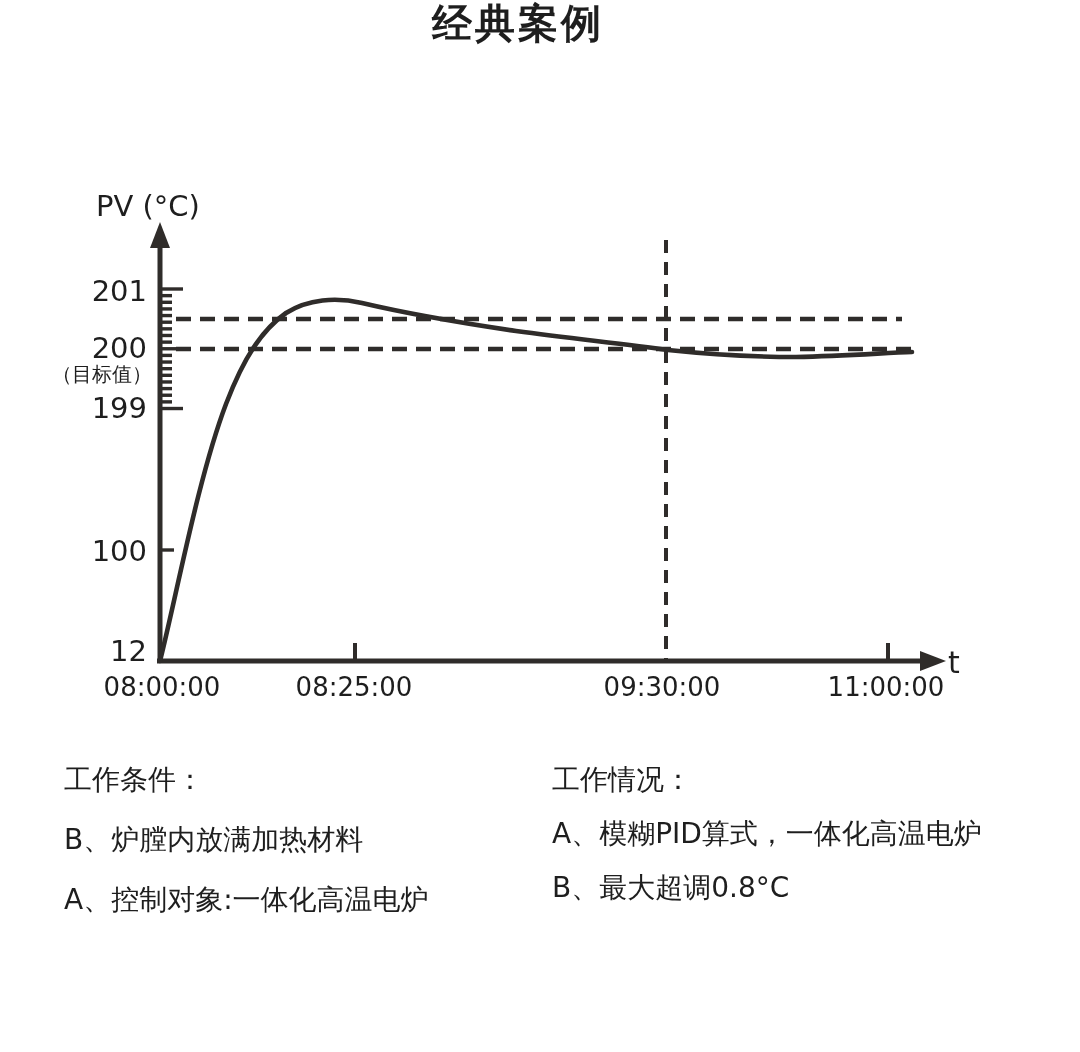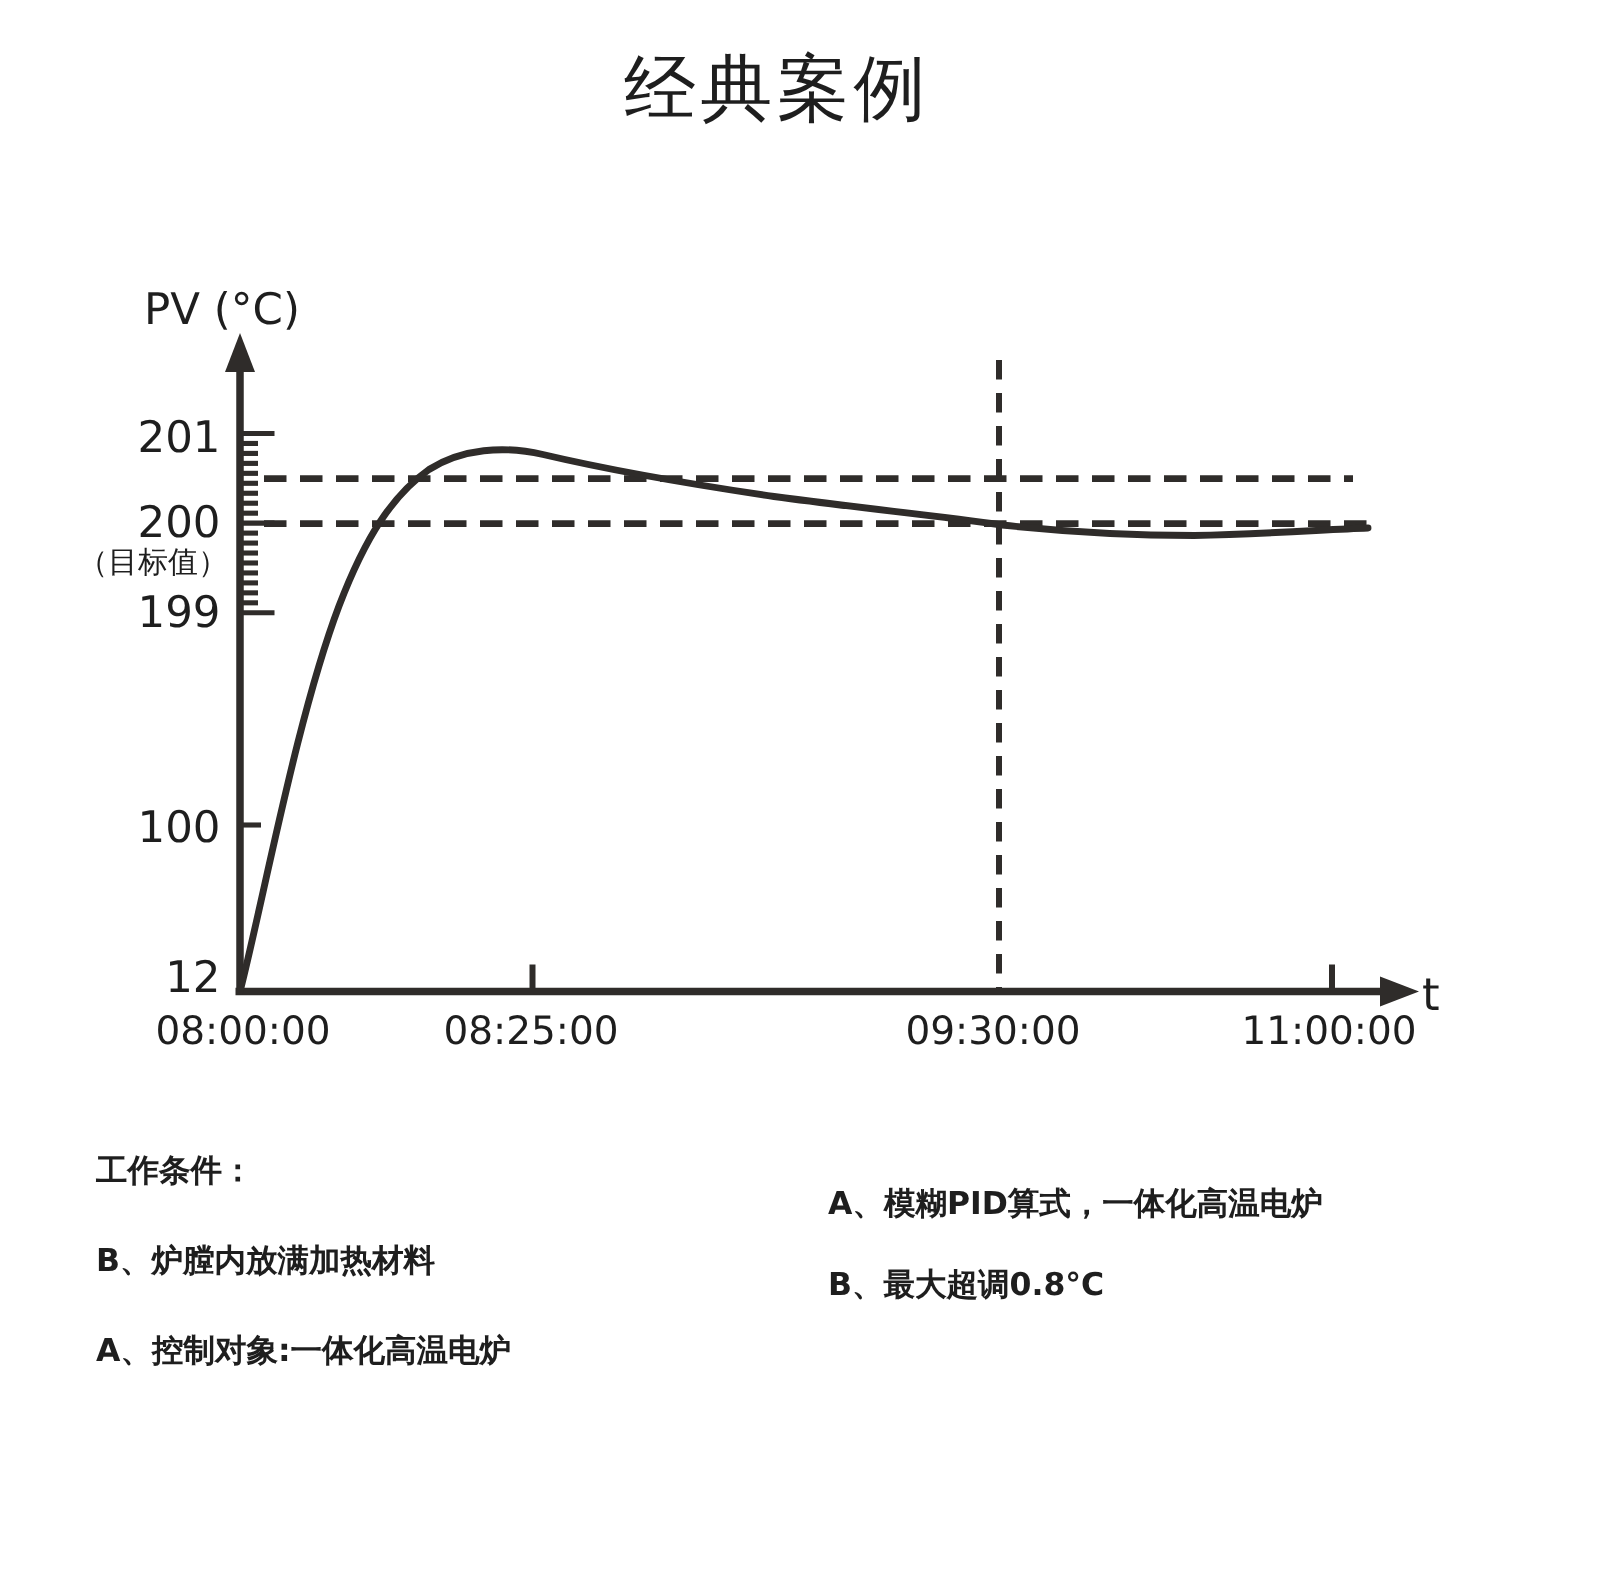--- a/index.html
+++ b/index.html
@@ -1,31 +1,31 @@
 <!DOCTYPE html>
 <html><head>
 <meta charset="utf-8">
 <style>
   html,body{margin:0;padding:0;background:#ffffff;}
   #page{
     position:relative;width:1080px;height:1052px;background:#ffffff;overflow:hidden;
     font-family:"DejaVu Sans","Liberation Sans",sans-serif;color:#1e1e1e;
   }
   .title-wrap{position:absolute;left:0;top:0;width:1080px;box-sizing:border-box;padding-right:44px;text-align:center;}
-  .main-title{position:relative;margin-top:36px;font-size:48px;font-weight:400;letter-spacing:3px;line-height:46px;}
+  .main-title{position:relative;font-size:40px;font-weight:700;letter-spacing:3px;line-height:46px;}
   .sub-title{position:relative;margin-top:17px;font-size:33px;font-weight:600;letter-spacing:5px;line-height:38px;}
   svg.chart{position:absolute;left:0;top:0;width:1080px;height:730px;}
   svg.chart text{fill:#1e1e1e;}
   .axis-num{font-size:29px;}
   .axis-time{font-size:26px;}
   .axis-note{font-size:20px;}
   .axis-name{font-size:29px;}
   .t-name{font-size:30px;}
   [data-name="y-ruler-ticks"] line{stroke:#2f2c2a;stroke-width:3.4px;}
-  .col{position:absolute;font-size:21px;line-height:32px;font-weight:700;}
+  .col{position:absolute;font-size:28px;line-height:32px;font-weight:400;}
   .col .heading{margin:0 0 0 0;}
   .col .item{margin:0;}
   .col-left{left:64px;top:764px;}
   .col-left .item{margin-top:28px;}
   .col-right{left:552px;top:764px;}
   .col-right .item{margin-top:22px;}
 </style>
 </head>
 <body>
 
@@ -99,17 +99,18 @@
     <text data-name="x-tick-label-1100" class="axis-time" x="886" y="696" text-anchor="middle">11:00:00</text>
   </svg>
 
   <div class="col col-left" data-name="working-conditions">
     <div class="heading" data-name="conditions-heading">工作条件：</div>
     <div class="item" data-name="condition-item-b">B、炉膛内放满加热材料</div>
     <div class="item" data-name="condition-item-a">A、控制对象:一体化高温电炉</div>
   </div>
 
   <div class="col col-right" data-name="working-results">
+    <div class="heading" data-name="results-heading">工作情况：</div>
     <div class="item" data-name="result-item-a">A、模糊PID算式，一体化高温电炉</div>
     <div class="item" data-name="result-item-b">B、最大超调0.8°C</div>
   </div>
 
 </div>
 
 </body></html>

